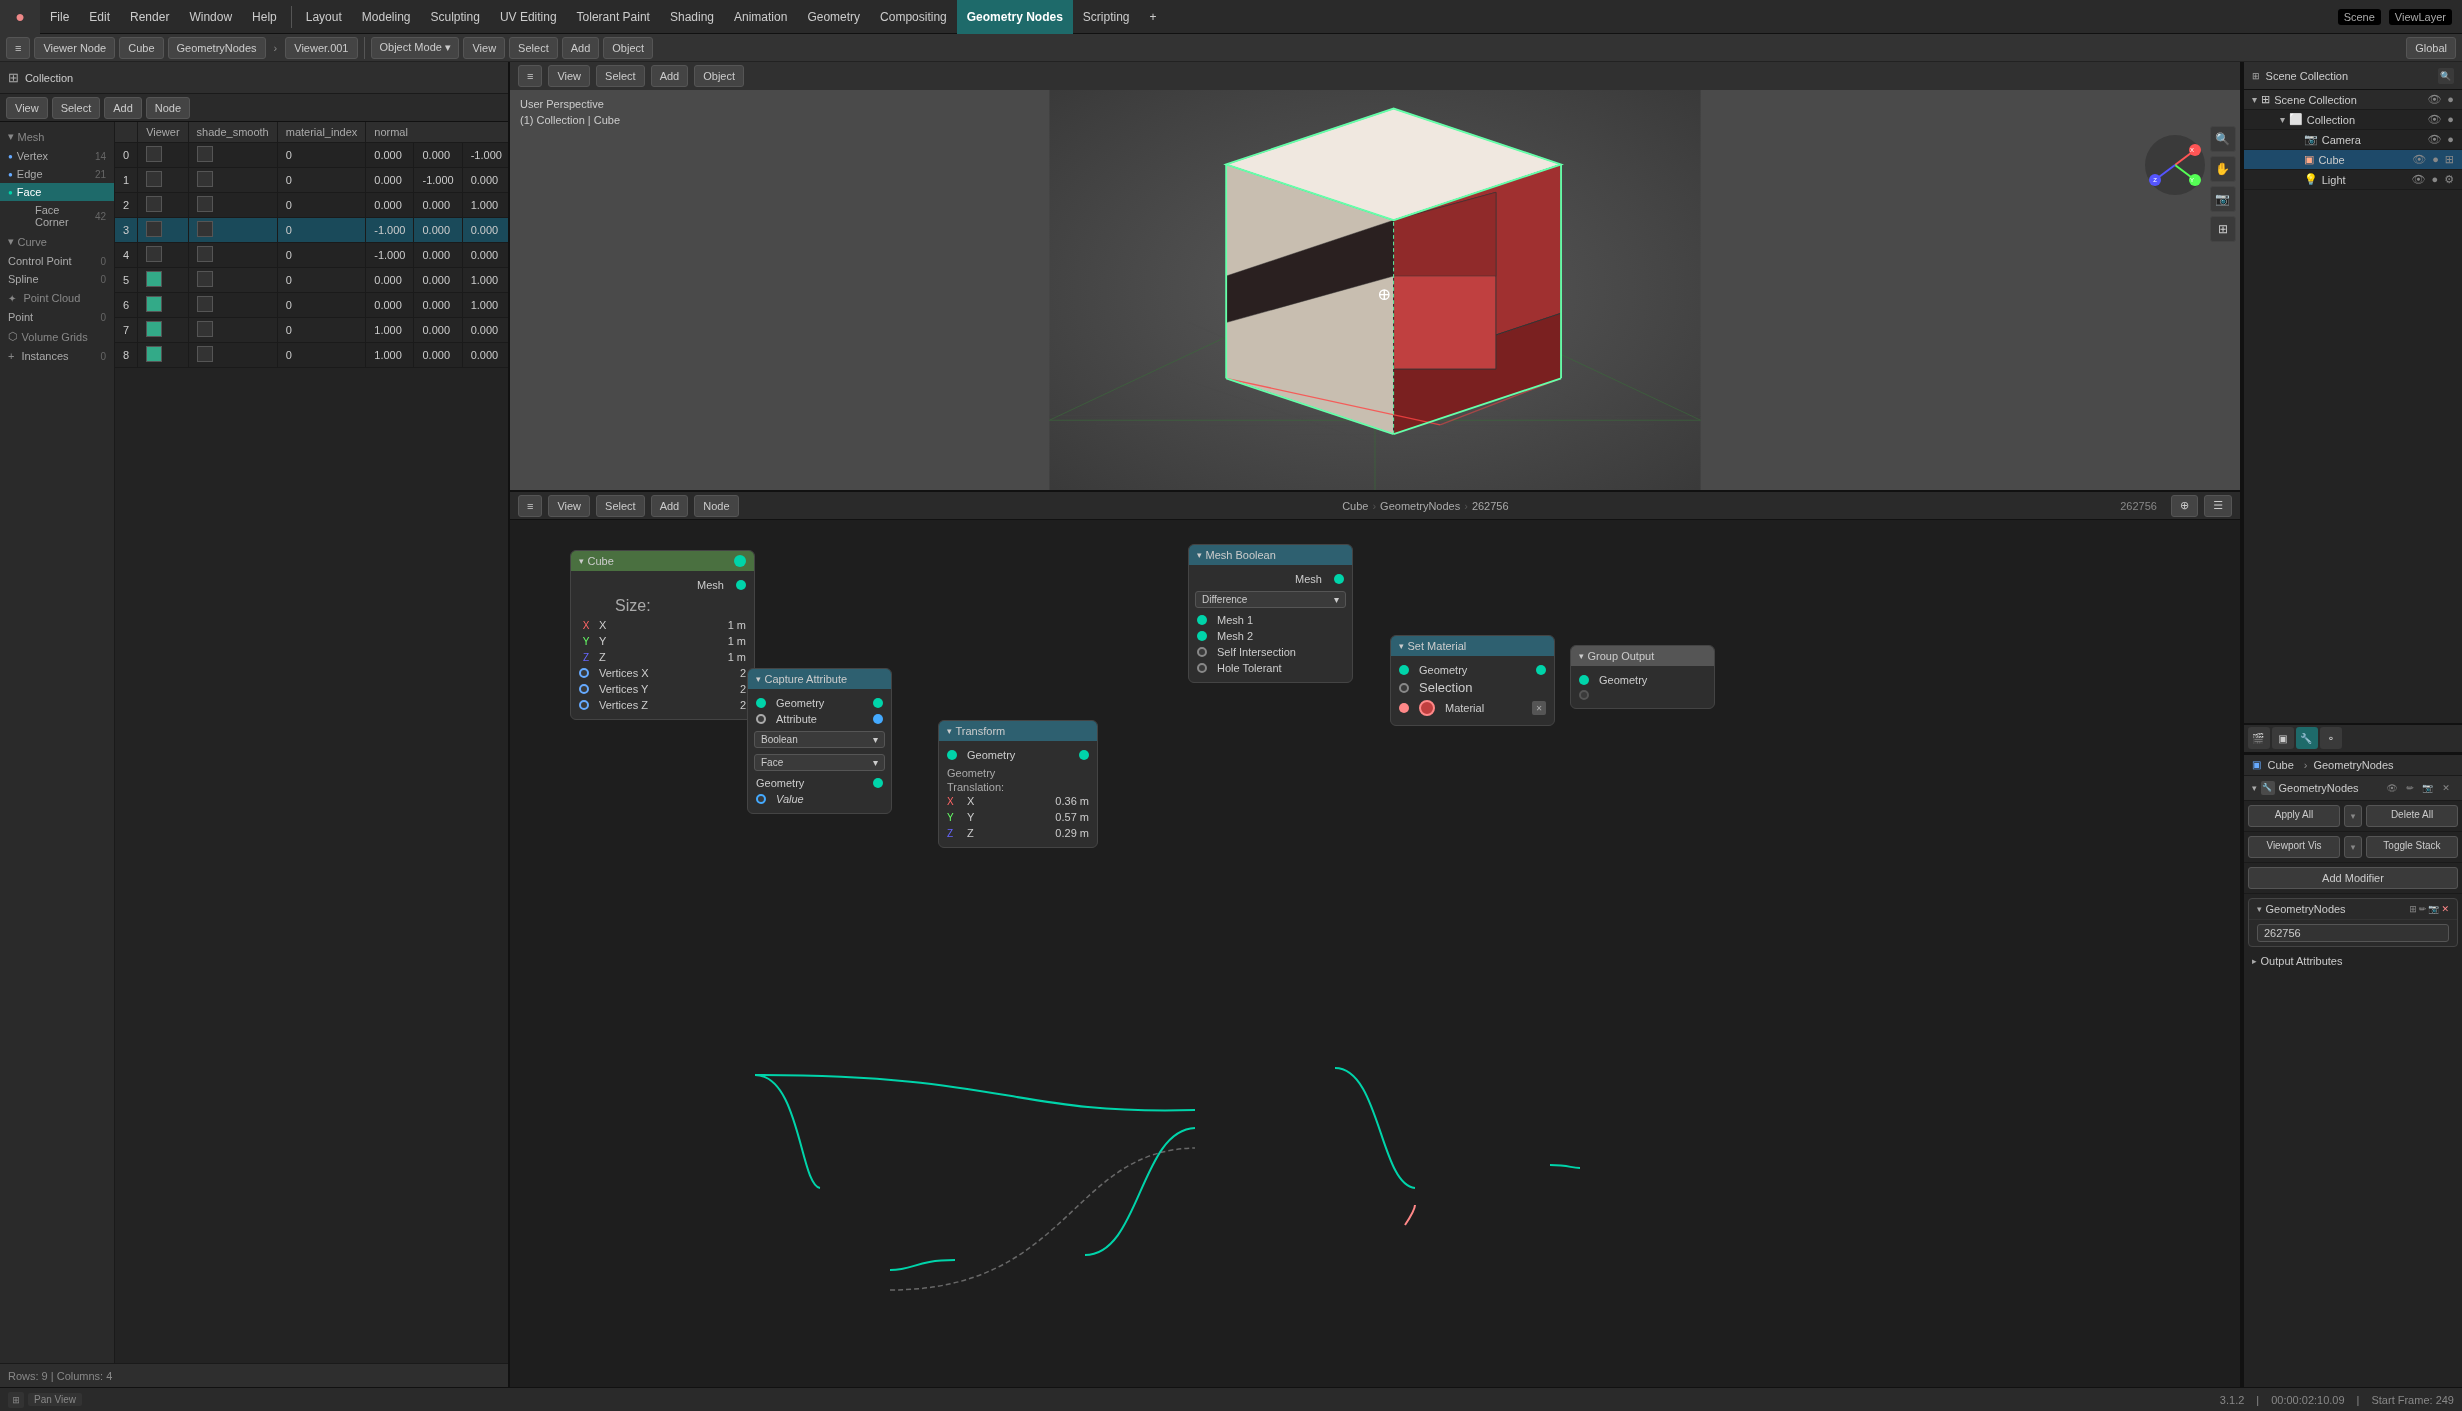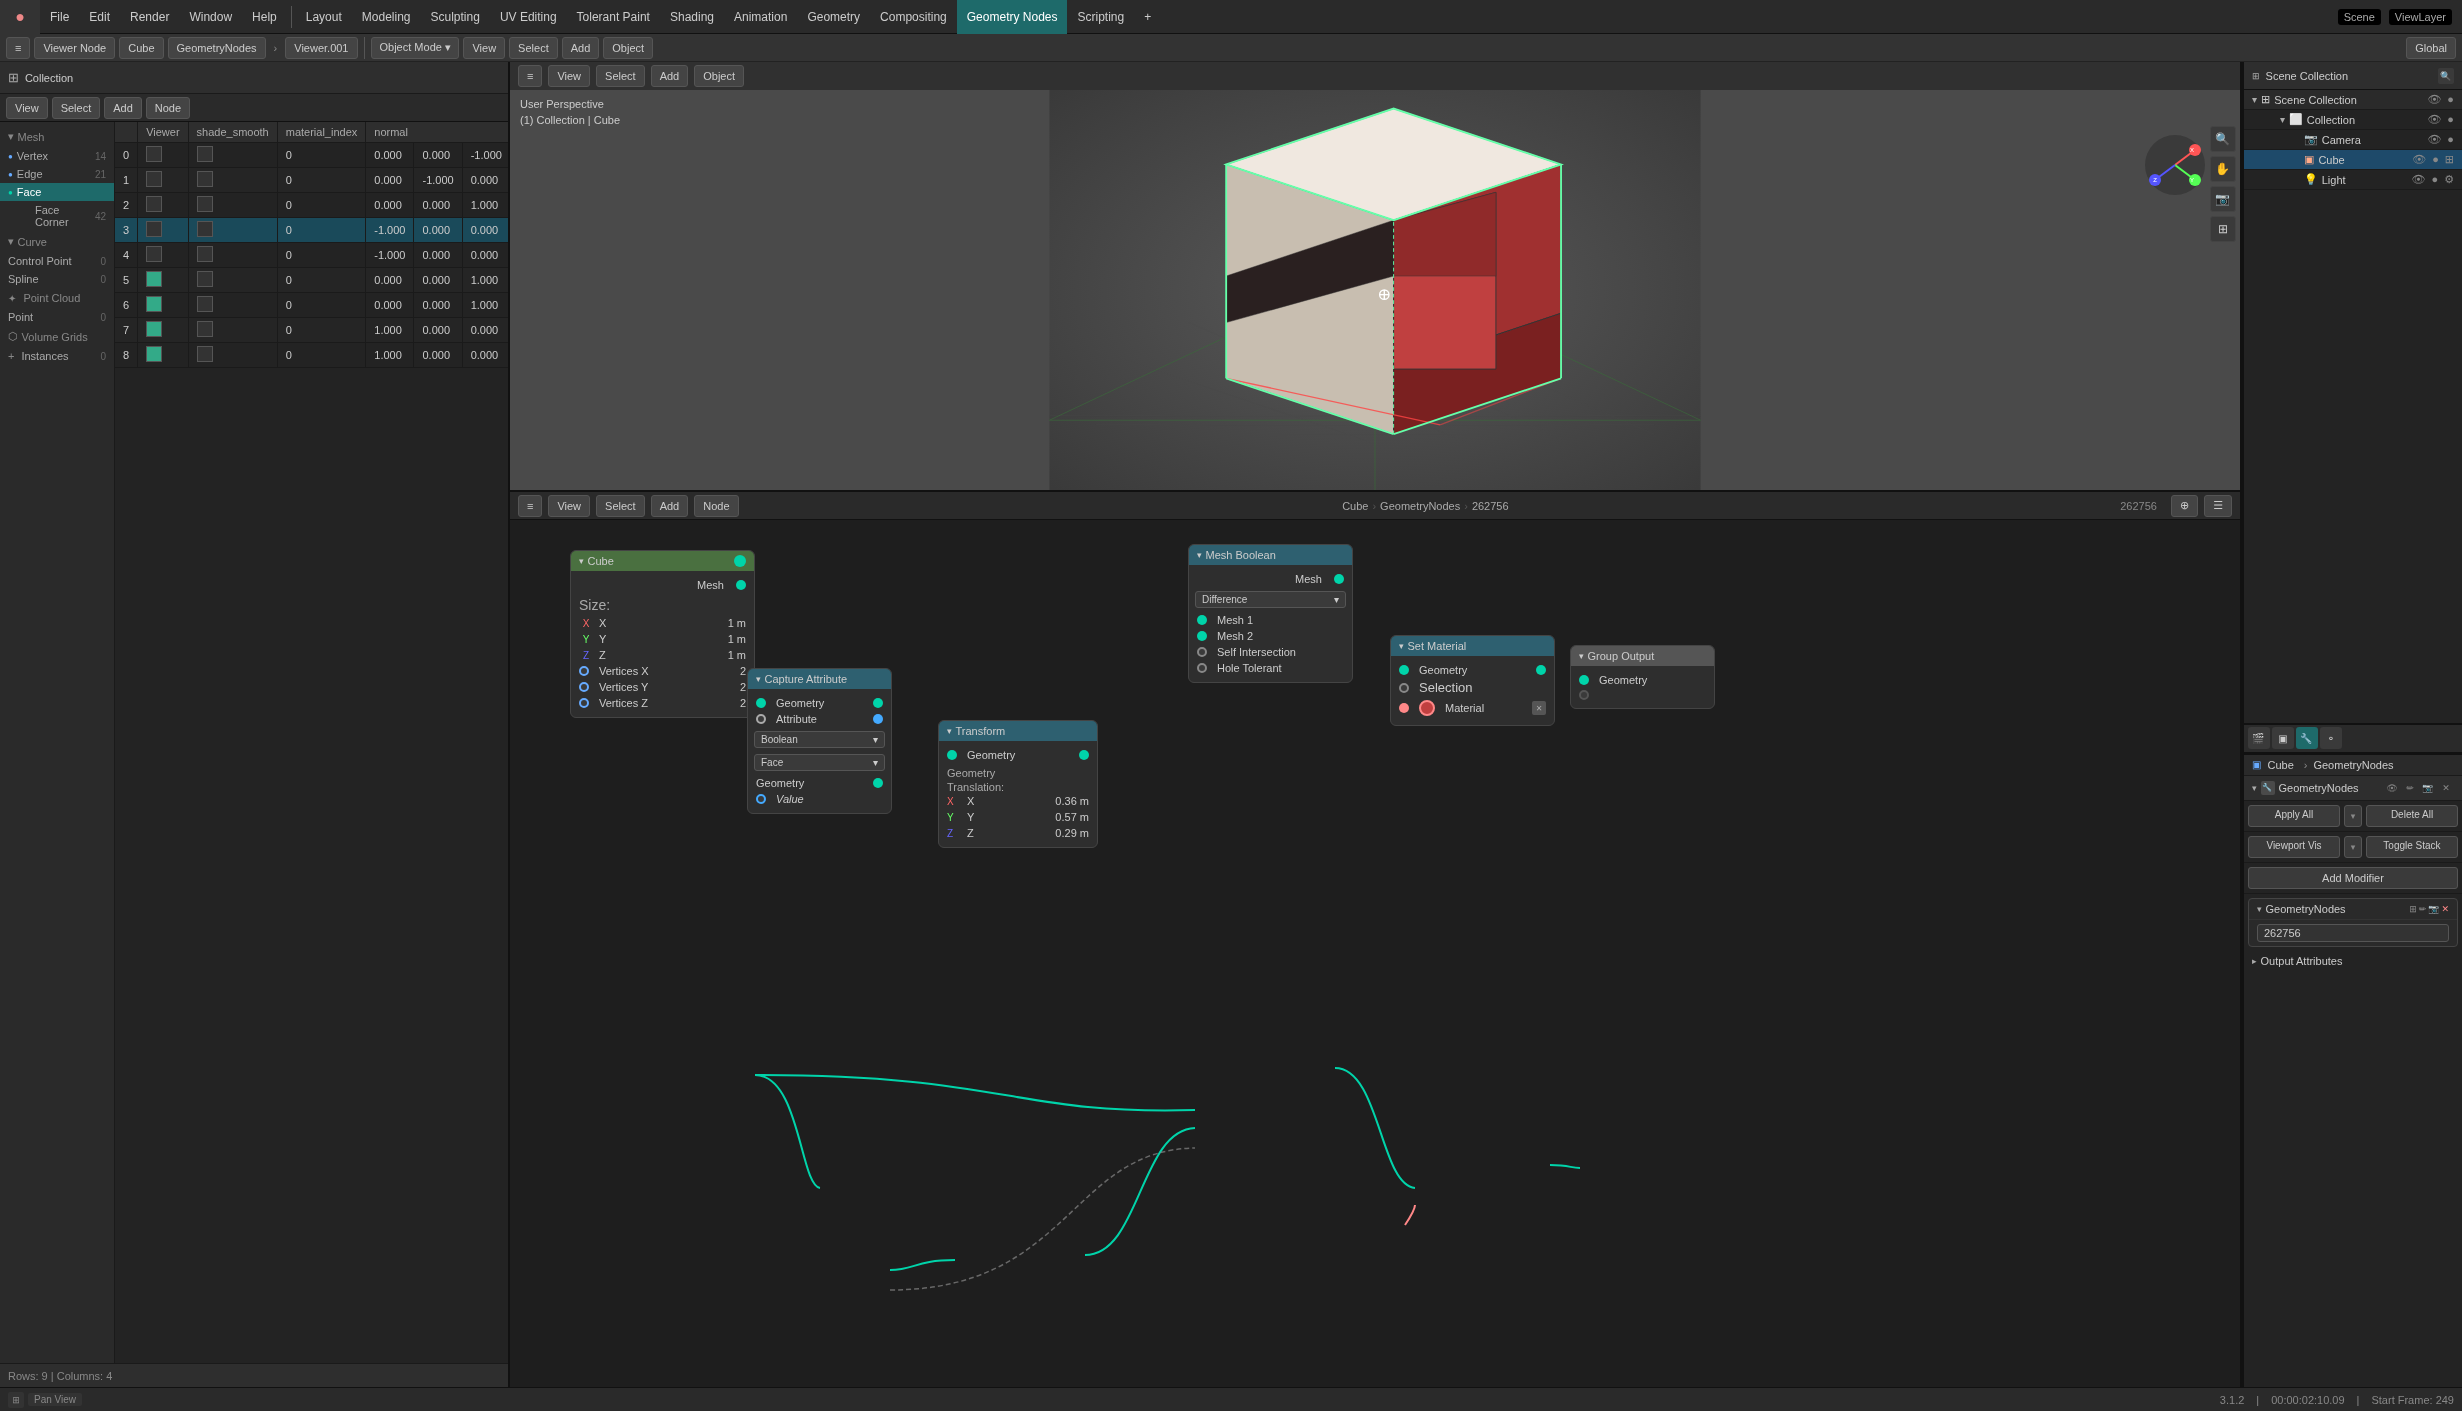--- a/index.html
+++ b/index.html
@@ -34,21 +34,21 @@
       font-size: 16px;
     }
     .top-menu-item {
       padding: 0 10px;
       height: 34px;
       line-height: 34px;
       color: #ccc;
       cursor: pointer;
       font-size: 12px;
     }
-    .top-menu-item.active { background: #1e6a6a; color: #fff; }
+    .top-menu-item.active { background: #1e6a6a; color: #fff; font-weight: bold; }
     .top-menu-spacer { flex: 1; }
     .top-menu-right {
       display: flex; align-items: center; gap: 8px; padding-right: 10px;
     }
     .top-menu-right-item {
       color: #aaa;
       font-size: 11px;
       padding: 2px 6px;
       background: #000000;
       border-radius: 3px;
@@ -809,21 +809,21 @@
         <div class="node-header" style="background:#4a7040;">
           <span style="color:#ccc;font-size:9px;">▾</span>
           <span>Cube</span>
           <div style="margin-left:auto;width:12px;height:12px;border-radius:50%;background:#00d4aa;flex-shrink:0;"></div>
         </div>
         <div class="node-body">
           <div class="node-row">
             <span style="flex:1;text-align:right;color:#ccc;font-size:11px;">Mesh</span>
             <div style="width:10px;height:10px;border-radius:50%;background:#00d4aa;flex-shrink:0;margin-left:6px;"></div>
           </div>
-          <div style="padding:4px 8px 2px 8px;font-size:14px;color:#aaa;">Size:</div>
+          <div style="padding:4px 8px 2px 8px;font-size:16px;color:#aaa;margin-left:36px;">Size:</div>
           <div class="node-row">
             <span style="color:#f66;font-size:10px;width:14px;text-align:center;">X</span>
             <span style="flex:1;font-size:11px;color:#ccc;">X</span>
             <span style="font-size:11px;color:#ccc;">1 m</span>
           </div>
           <div class="node-row">
             <span style="color:#6f6;font-size:10px;width:14px;text-align:center;">Y</span>
             <span style="flex:1;font-size:11px;color:#ccc;">Y</span>
             <span style="font-size:11px;color:#ccc;">1 m</span>
           </div>

